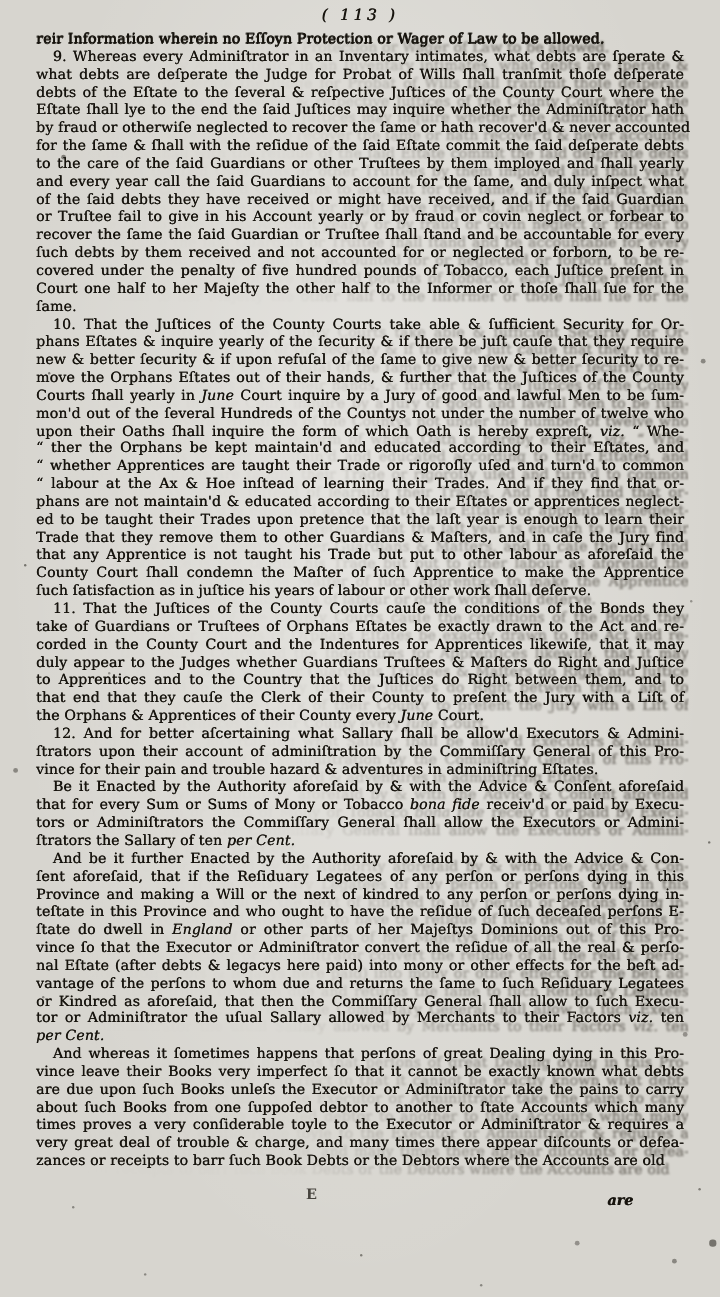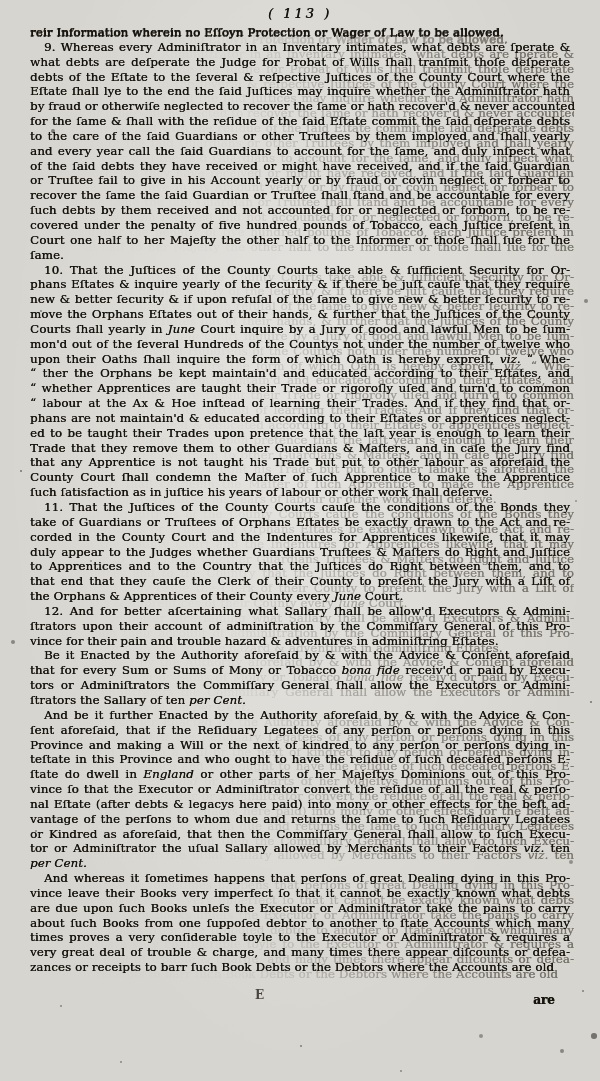--- a/index.html
+++ b/index.html
@@ -46,23 +46,24 @@
     -webkit-mask-image:linear-gradient(90deg, rgba(0,0,0,0) 0%, rgba(0,0,0,.05) 38%, rgba(0,0,0,.55) 62%, rgba(0,0,0,.95) 88%);
     mask-image:linear-gradient(90deg, rgba(0,0,0,0) 0%, rgba(0,0,0,.05) 38%, rgba(0,0,0,.55) 62%, rgba(0,0,0,.95) 88%);
     pointer-events:none;
   }
   .signature{
     position:absolute;left:255px;top:988px;z-index:3;
     font-size:12px;font-weight:bold;opacity:.75;
     filter:blur(.3px);
   }
   .catchword{
-    position:absolute;left:533px;top:993px;z-index:3;
+    position:absolute;left:506px;top:993px;z-index:3;
     font-size:12px;font-weight:bold;
     text-shadow:.4px 0 currentColor;
+    font-style:italic;
   }
   .speckles{
     position:absolute;left:0;top:0;width:2px;height:2px;z-index:5;
     background:transparent;pointer-events:none;border-radius:50%;
     box-shadow:
       52px 130px 0 1px rgba(20,18,12,.45),
       515px 96px 0 rgba(20,18,12,.5),
       560px 181px 0 1px rgba(20,18,12,.4),
       40px 310px 0 rgba(20,18,12,.45),
       585px 300px 0 1px rgba(20,18,12,.4),

